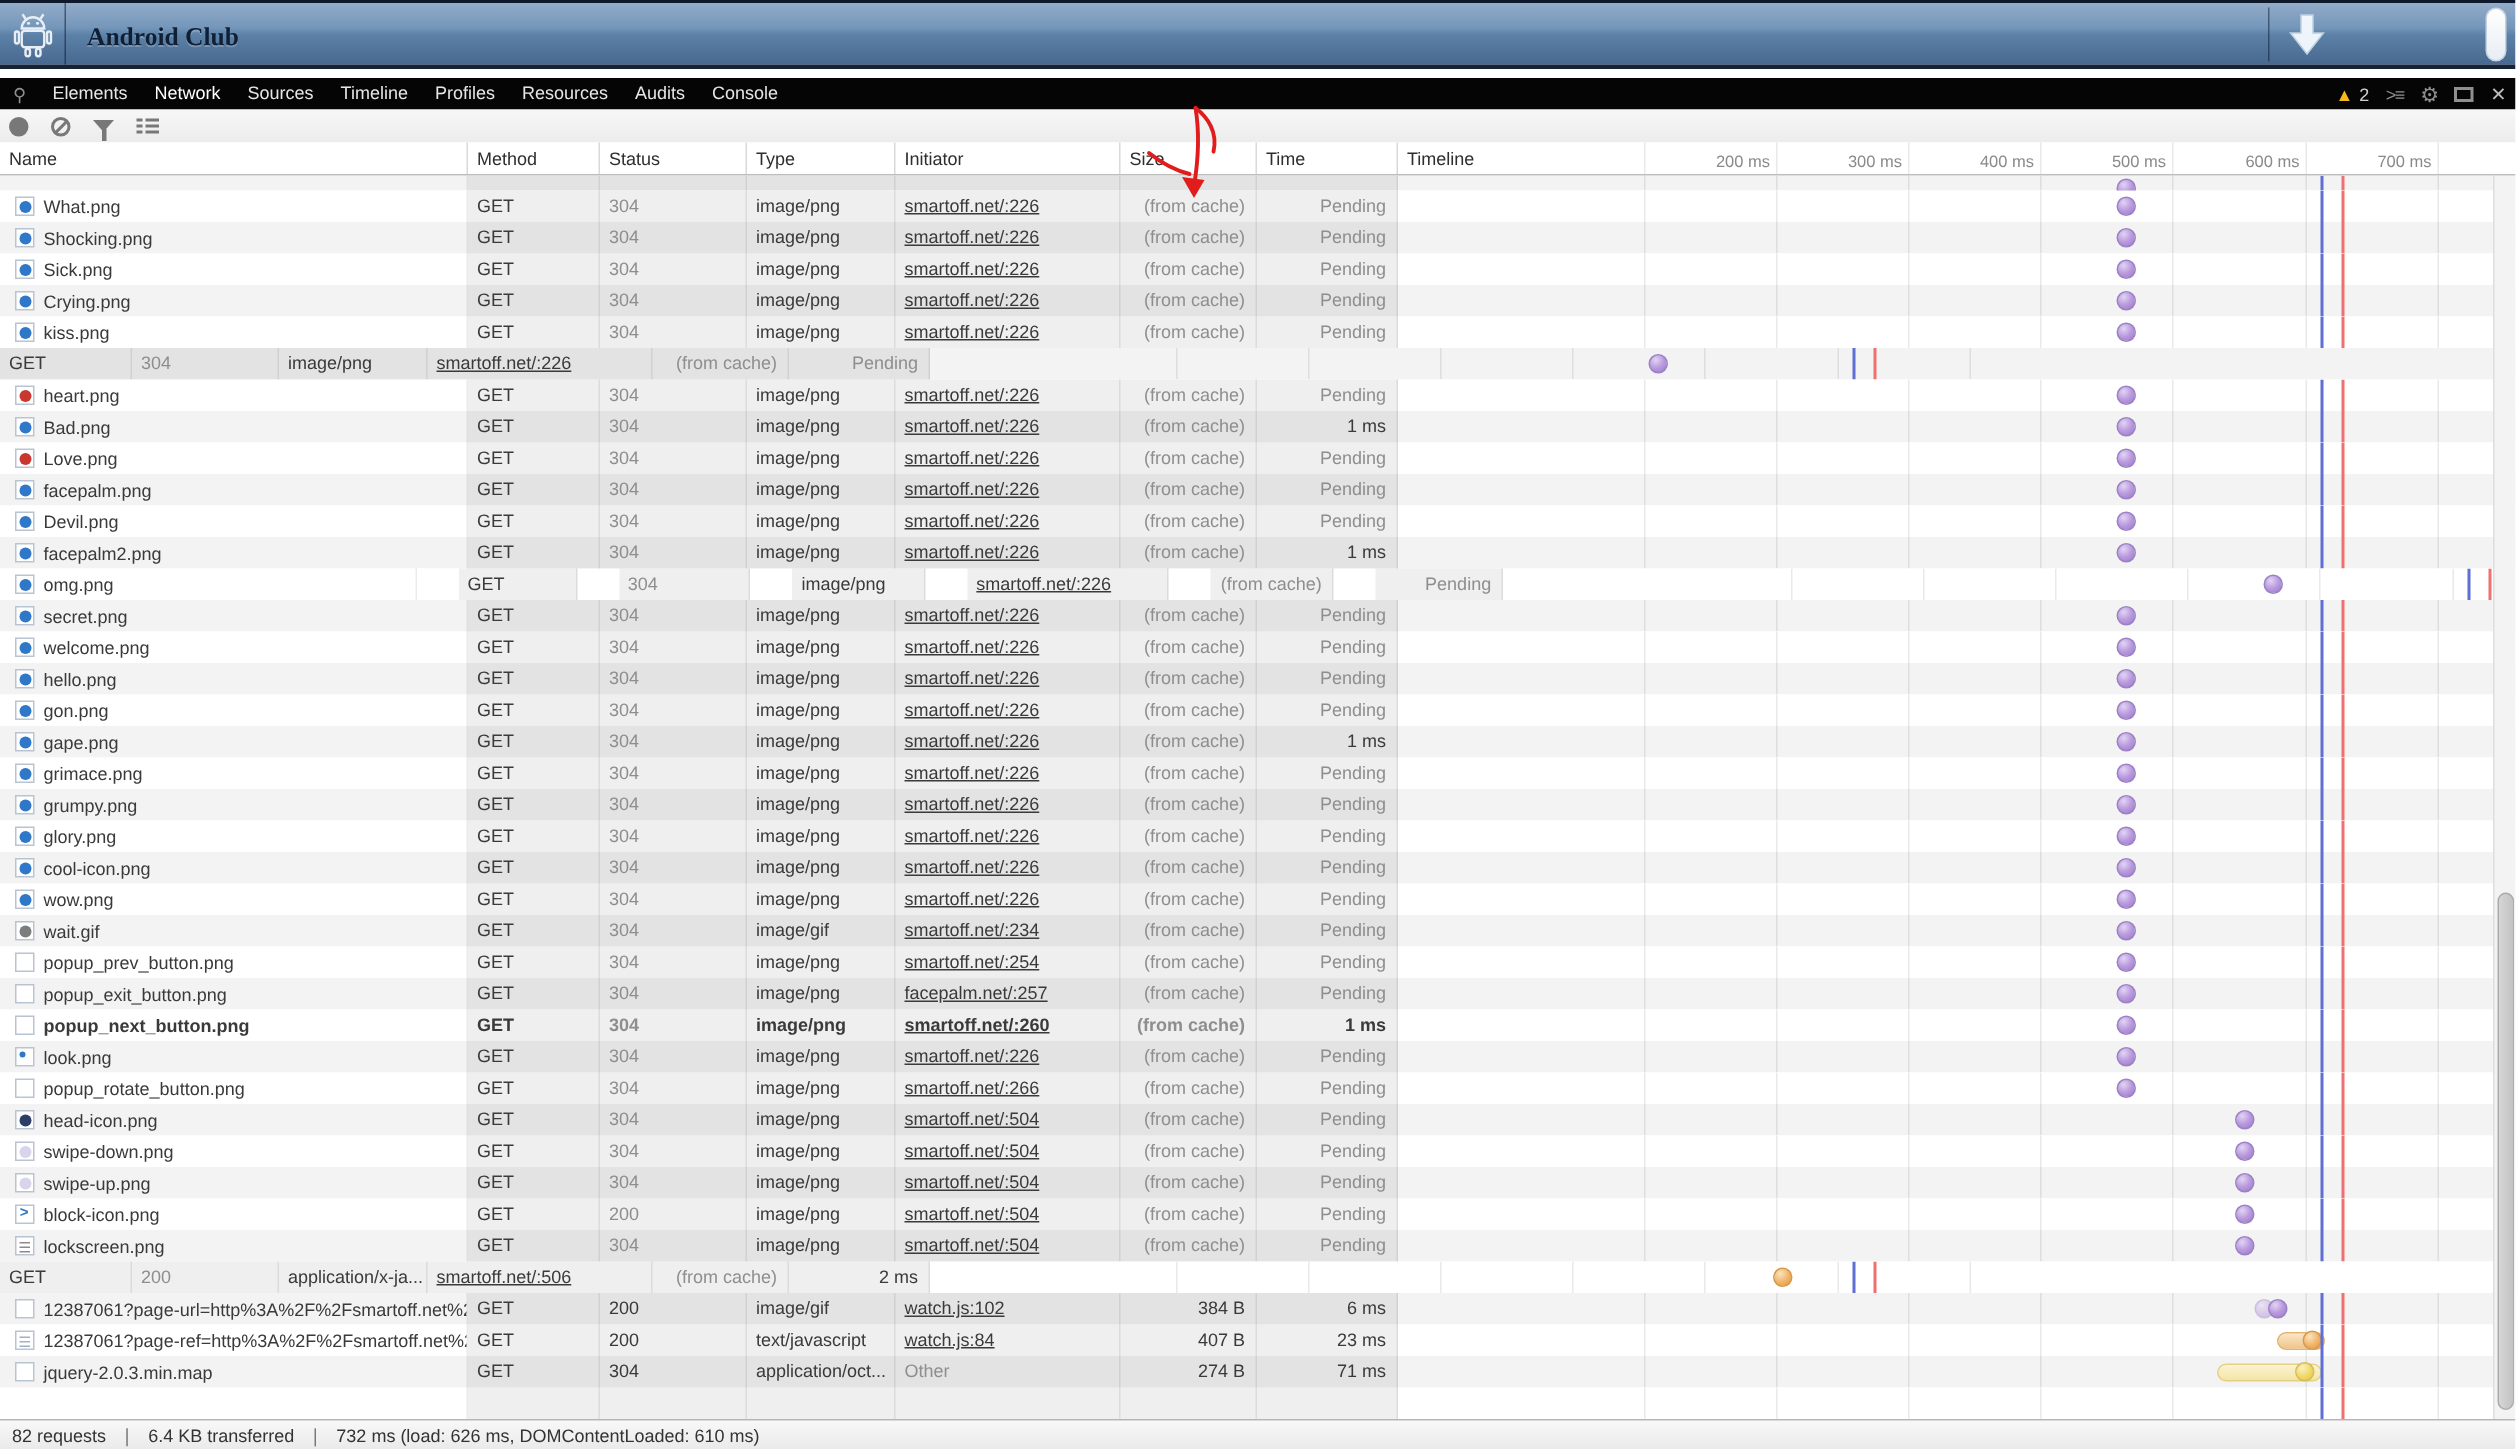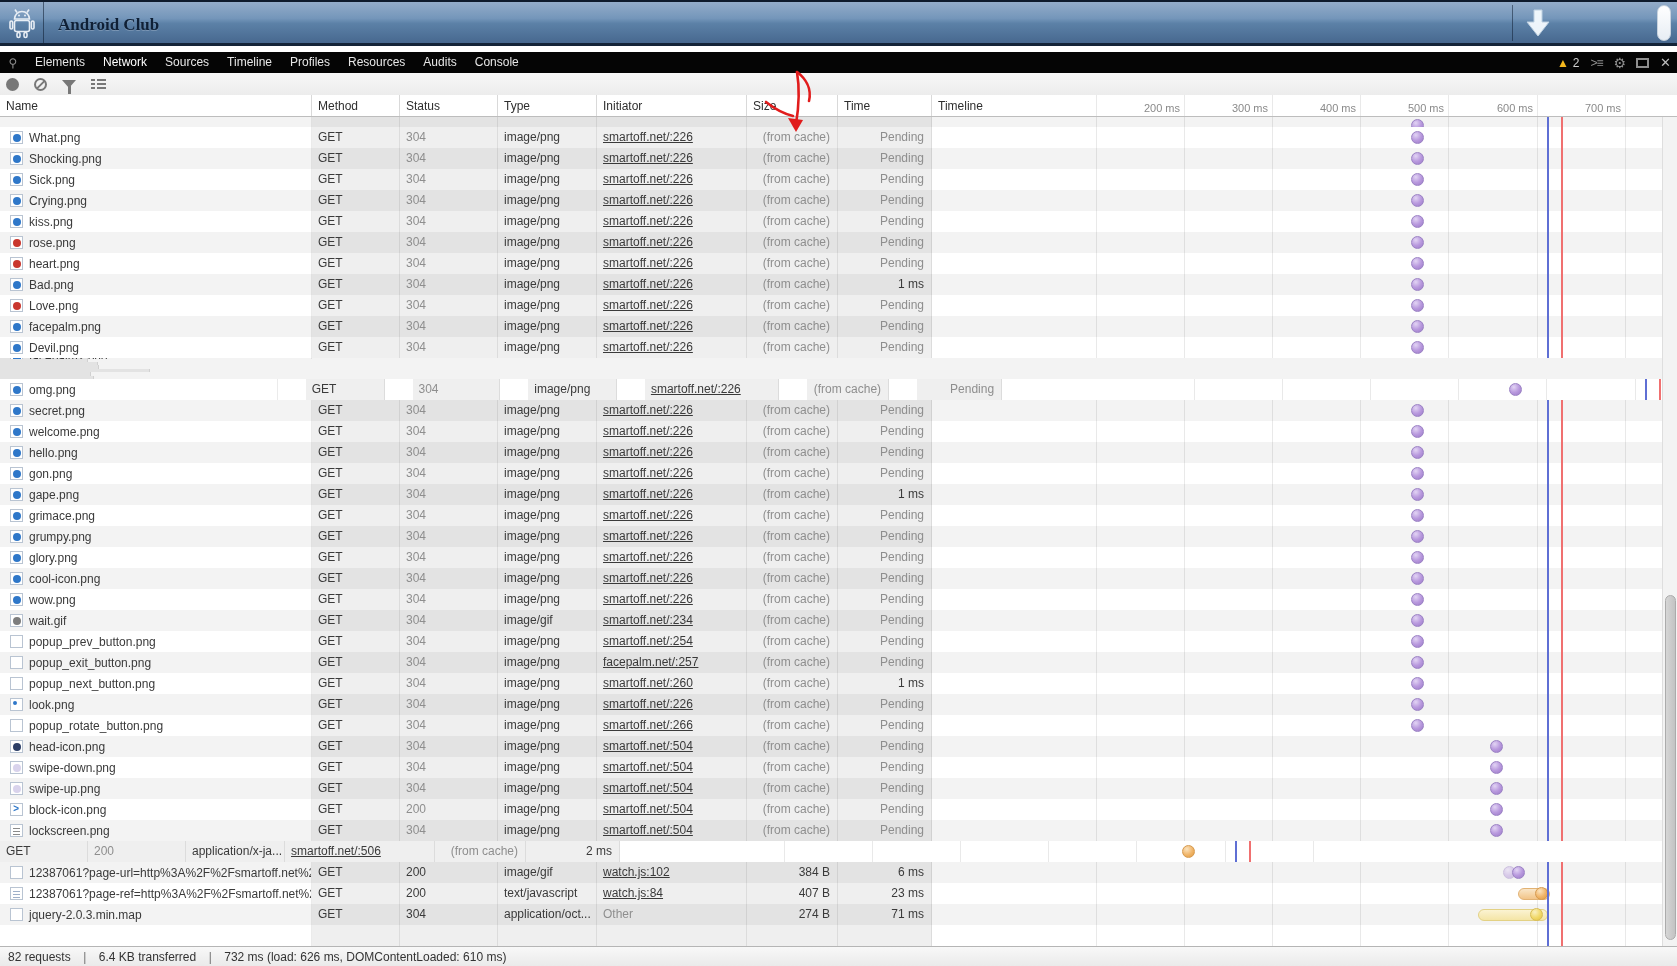--- a/index.html
+++ b/index.html
@@ -334,102 +334,96 @@
             <span class="vgrid" style="left: 428px; top: 0px; height: 100%;"></span>
             <span class="vgrid" style="left: 516px; top: 0px; height: 100%;"></span>
             <span class="vgrid" style="left: 605px; top: 0px; height: 100%;"></span>
             <span class="vgrid" style="left: 693px; top: 0px; height: 100%;"></span>
             <span class="evt-line" style="left: 615px; top: 0px; height: 100%; background: rgb(95, 111, 212);"></span>
             <span class="evt-line" style="left: 629px; top: 0px; height: 100%; background: rgb(240, 112, 112);"></span>
             <span class="wdot dot-purple" style="left: 479px;"></span>
           </div>
         </div>
         <div class="row" style="background: rgb(243, 243, 243);">
+          <div class="cell c-meth shade"><span>GET</span></div>
+          <div class="cell c-stat shade"><span class="gray">304</span></div>
+          <div class="cell c-type shade"><span>image/png</span></div>
+          <div class="cell c-init shade"><span class="lnk">smartoff.net/:226</span></div>
+          <div class="cell c-size shade"><span class="gray">(from cache)</span></div>
+          <div class="cell c-time shade"><span class="gray">Pending</span></div>
+          <div class="cell c-tl">
+            <span class="vgrid" style="left: 164px; top: 0px; height: 100%;"></span>
+            <span class="vgrid" style="left: 252px; top: 0px; height: 100%;"></span>
+            <span class="vgrid" style="left: 340px; top: 0px; height: 100%;"></span>
+            <span class="vgrid" style="left: 428px; top: 0px; height: 100%;"></span>
+            <span class="vgrid" style="left: 516px; top: 0px; height: 100%;"></span>
+            <span class="vgrid" style="left: 605px; top: 0px; height: 100%;"></span>
+            <span class="vgrid" style="left: 693px; top: 0px; height: 100%;"></span>
+            <span class="evt-line" style="left: 615px; top: 0px; height: 100%; background: rgb(95, 111, 212);"></span>
+            <span class="evt-line" style="left: 629px; top: 0px; height: 100%; background: rgb(240, 112, 112);"></span>
+            <span class="wdot dot-purple" style="left: 479px;"></span>
+          </div>
+        </div>
+        <div class="row" style="background: rgb(255, 255, 255);">
           <div class="cell c-name">
             <span class="ficon">
               <i class="ball" style="background: rgb(201, 55, 46);"></i>
             </span>
-            <span>rose.png</span>
-          </div>
-          <div class="cell c-meth shade"><span>GET</span></div>
-          <div class="cell c-stat shade"><span class="gray">304</span></div>
-          <div class="cell c-type shade"><span>image/png</span></div>
-          <div class="cell c-init shade"><span class="lnk">smartoff.net/:226</span></div>
-          <div class="cell c-size shade"><span class="gray">(from cache)</span></div>
-          <div class="cell c-time shade"><span class="gray">Pending</span></div>
+            <span>heart.png</span>
+          </div>
+          <div class="cell c-meth shade"><span>GET</span></div>
+          <div class="cell c-stat shade"><span class="gray">304</span></div>
+          <div class="cell c-type shade"><span>image/png</span></div>
+          <div class="cell c-init shade"><span class="lnk">smartoff.net/:226</span></div>
+          <div class="cell c-size shade"><span class="gray">(from cache)</span></div>
+          <div class="cell c-time shade"><span class="gray">Pending</span></div>
+          <div class="cell c-tl">
+            <span class="vgrid" style="left: 164px; top: 0px; height: 100%;"></span>
+            <span class="vgrid" style="left: 252px; top: 0px; height: 100%;"></span>
+            <span class="vgrid" style="left: 340px; top: 0px; height: 100%;"></span>
+            <span class="vgrid" style="left: 428px; top: 0px; height: 100%;"></span>
+            <span class="vgrid" style="left: 516px; top: 0px; height: 100%;"></span>
+            <span class="vgrid" style="left: 605px; top: 0px; height: 100%;"></span>
+            <span class="vgrid" style="left: 693px; top: 0px; height: 100%;"></span>
+            <span class="evt-line" style="left: 615px; top: 0px; height: 100%; background: rgb(95, 111, 212);"></span>
+            <span class="evt-line" style="left: 629px; top: 0px; height: 100%; background: rgb(240, 112, 112);"></span>
+            <span class="wdot dot-purple" style="left: 479px;"></span>
+          </div>
+        </div>
+        <div class="row" style="background: rgb(243, 243, 243);">
+          <div class="cell c-name">
+            <span class="ficon">
+              <i class="ball" style="background: rgb(46, 119, 201);"></i>
+            </span>
+            <span>Bad.png</span>
+          </div>
+          <div class="cell c-meth shade"><span>GET</span></div>
+          <div class="cell c-stat shade"><span class="gray">304</span></div>
+          <div class="cell c-type shade"><span>image/png</span></div>
+          <div class="cell c-init shade"><span class="lnk">smartoff.net/:226</span></div>
+          <div class="cell c-size shade"><span class="gray">(from cache)</span></div>
+          <div class="cell c-time shade"><span>1 ms</span></div>
           <div class="cell c-tl">
             <span class="vgrid" style="left: 164px; top: 0px; height: 100%;"></span>
             <span class="vgrid" style="left: 252px; top: 0px; height: 100%;"></span>
             <span class="vgrid" style="left: 340px; top: 0px; height: 100%;"></span>
             <span class="vgrid" style="left: 428px; top: 0px; height: 100%;"></span>
             <span class="vgrid" style="left: 516px; top: 0px; height: 100%;"></span>
             <span class="vgrid" style="left: 605px; top: 0px; height: 100%;"></span>
             <span class="vgrid" style="left: 693px; top: 0px; height: 100%;"></span>
             <span class="evt-line" style="left: 615px; top: 0px; height: 100%; background: rgb(95, 111, 212);"></span>
             <span class="evt-line" style="left: 629px; top: 0px; height: 100%; background: rgb(240, 112, 112);"></span>
             <span class="wdot dot-purple" style="left: 479px;"></span>
           </div>
         </div>
         <div class="row" style="background: rgb(255, 255, 255);">
           <div class="cell c-name">
             <span class="ficon">
               <i class="ball" style="background: rgb(201, 55, 46);"></i>
             </span>
-            <span>heart.png</span>
-          </div>
-          <div class="cell c-meth shade"><span>GET</span></div>
-          <div class="cell c-stat shade"><span class="gray">304</span></div>
-          <div class="cell c-type shade"><span>image/png</span></div>
-          <div class="cell c-init shade"><span class="lnk">smartoff.net/:226</span></div>
-          <div class="cell c-size shade"><span class="gray">(from cache)</span></div>
-          <div class="cell c-time shade"><span class="gray">Pending</span></div>
-          <div class="cell c-tl">
-            <span class="vgrid" style="left: 164px; top: 0px; height: 100%;"></span>
-            <span class="vgrid" style="left: 252px; top: 0px; height: 100%;"></span>
-            <span class="vgrid" style="left: 340px; top: 0px; height: 100%;"></span>
-            <span class="vgrid" style="left: 428px; top: 0px; height: 100%;"></span>
-            <span class="vgrid" style="left: 516px; top: 0px; height: 100%;"></span>
-            <span class="vgrid" style="left: 605px; top: 0px; height: 100%;"></span>
-            <span class="vgrid" style="left: 693px; top: 0px; height: 100%;"></span>
-            <span class="evt-line" style="left: 615px; top: 0px; height: 100%; background: rgb(95, 111, 212);"></span>
-            <span class="evt-line" style="left: 629px; top: 0px; height: 100%; background: rgb(240, 112, 112);"></span>
-            <span class="wdot dot-purple" style="left: 479px;"></span>
-          </div>
-        </div>
-        <div class="row" style="background: rgb(243, 243, 243);">
-          <div class="cell c-name">
-            <span class="ficon">
-              <i class="ball" style="background: rgb(46, 119, 201);"></i>
-            </span>
-            <span>Bad.png</span>
-          </div>
-          <div class="cell c-meth shade"><span>GET</span></div>
-          <div class="cell c-stat shade"><span class="gray">304</span></div>
-          <div class="cell c-type shade"><span>image/png</span></div>
-          <div class="cell c-init shade"><span class="lnk">smartoff.net/:226</span></div>
-          <div class="cell c-size shade"><span class="gray">(from cache)</span></div>
-          <div class="cell c-time shade"><span>1 ms</span></div>
-          <div class="cell c-tl">
-            <span class="vgrid" style="left: 164px; top: 0px; height: 100%;"></span>
-            <span class="vgrid" style="left: 252px; top: 0px; height: 100%;"></span>
-            <span class="vgrid" style="left: 340px; top: 0px; height: 100%;"></span>
-            <span class="vgrid" style="left: 428px; top: 0px; height: 100%;"></span>
-            <span class="vgrid" style="left: 516px; top: 0px; height: 100%;"></span>
-            <span class="vgrid" style="left: 605px; top: 0px; height: 100%;"></span>
-            <span class="vgrid" style="left: 693px; top: 0px; height: 100%;"></span>
-            <span class="evt-line" style="left: 615px; top: 0px; height: 100%; background: rgb(95, 111, 212);"></span>
-            <span class="evt-line" style="left: 629px; top: 0px; height: 100%; background: rgb(240, 112, 112);"></span>
-            <span class="wdot dot-purple" style="left: 479px;"></span>
-          </div>
-        </div>
-        <div class="row" style="background: rgb(255, 255, 255);">
-          <div class="cell c-name">
-            <span class="ficon">
-              <i class="ball" style="background: rgb(201, 55, 46);"></i>
-            </span>
             <span>Love.png</span>
           </div>
           <div class="cell c-meth shade"><span>GET</span></div>
           <div class="cell c-stat shade"><span class="gray">304</span></div>
           <div class="cell c-type shade"><span>image/png</span></div>
           <div class="cell c-init shade"><span class="lnk">smartoff.net/:226</span></div>
           <div class="cell c-size shade"><span class="gray">(from cache)</span></div>
           <div class="cell c-time shade"><span class="gray">Pending</span></div>
           <div class="cell c-tl">
             <span class="vgrid" style="left: 164px; top: 0px; height: 100%;"></span>
@@ -489,21 +483,21 @@
             <span class="vgrid" style="left: 340px; top: 0px; height: 100%;"></span>
             <span class="vgrid" style="left: 428px; top: 0px; height: 100%;"></span>
             <span class="vgrid" style="left: 516px; top: 0px; height: 100%;"></span>
             <span class="vgrid" style="left: 605px; top: 0px; height: 100%;"></span>
             <span class="vgrid" style="left: 693px; top: 0px; height: 100%;"></span>
             <span class="evt-line" style="left: 615px; top: 0px; height: 100%; background: rgb(95, 111, 212);"></span>
             <span class="evt-line" style="left: 629px; top: 0px; height: 100%; background: rgb(240, 112, 112);"></span>
             <span class="wdot dot-purple" style="left: 479px;"></span>
           </div>
         </div>
-        <div class="row" style="background: rgb(243, 243, 243); flex-direction: column;">
+        <div class="row" style="background: rgb(243, 243, 243);">
           <div class="cell c-name">
             <span class="ficon">
               <i class="ball" style="background: rgb(46, 119, 201);"></i>
             </span>
             <span>facepalm2.png</span>
           </div>
           <div class="cell c-meth shade"><span>GET</span></div>
           <div class="cell c-stat shade"><span class="gray">304</span></div>
           <div class="cell c-type shade"><span>image/png</span></div>
           <div class="cell c-init shade"><span class="lnk">smartoff.net/:226</span></div>
@@ -875,21 +869,21 @@
             <span class="vgrid" style="left: 340px; top: 0px; height: 100%;"></span>
             <span class="vgrid" style="left: 428px; top: 0px; height: 100%;"></span>
             <span class="vgrid" style="left: 516px; top: 0px; height: 100%;"></span>
             <span class="vgrid" style="left: 605px; top: 0px; height: 100%;"></span>
             <span class="vgrid" style="left: 693px; top: 0px; height: 100%;"></span>
             <span class="evt-line" style="left: 615px; top: 0px; height: 100%; background: rgb(95, 111, 212);"></span>
             <span class="evt-line" style="left: 629px; top: 0px; height: 100%; background: rgb(240, 112, 112);"></span>
             <span class="wdot dot-purple" style="left: 479px;"></span>
           </div>
         </div>
-        <div class="row" style="background: rgb(255, 255, 255);">
+        <div class="row" style="background: rgb(255, 255, 255); font-weight: bold;">
           <div class="cell c-name">
             <span class="ficon"></span>
             <span>popup_next_button.png</span>
           </div>
           <div class="cell c-meth shade"><span>GET</span></div>
           <div class="cell c-stat shade"><span class="gray">304</span></div>
           <div class="cell c-type shade"><span>image/png</span></div>
           <div class="cell c-init shade"><span class="lnk">smartoff.net/:260</span></div>
           <div class="cell c-size shade"><span class="gray">(from cache)</span></div>
           <div class="cell c-time shade"><span>1 ms</span></div>

